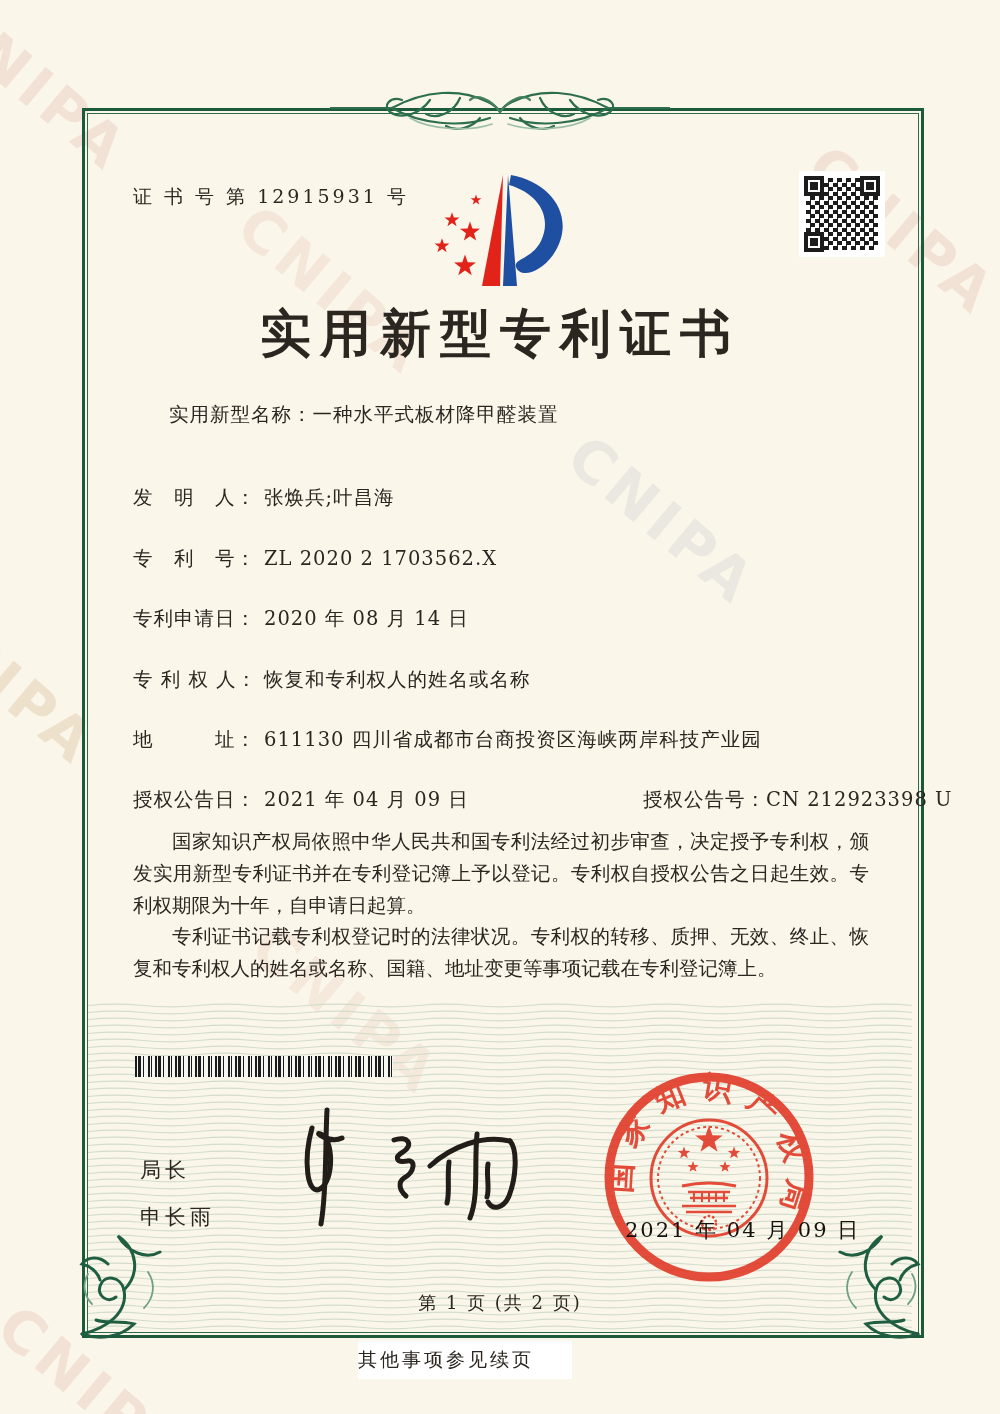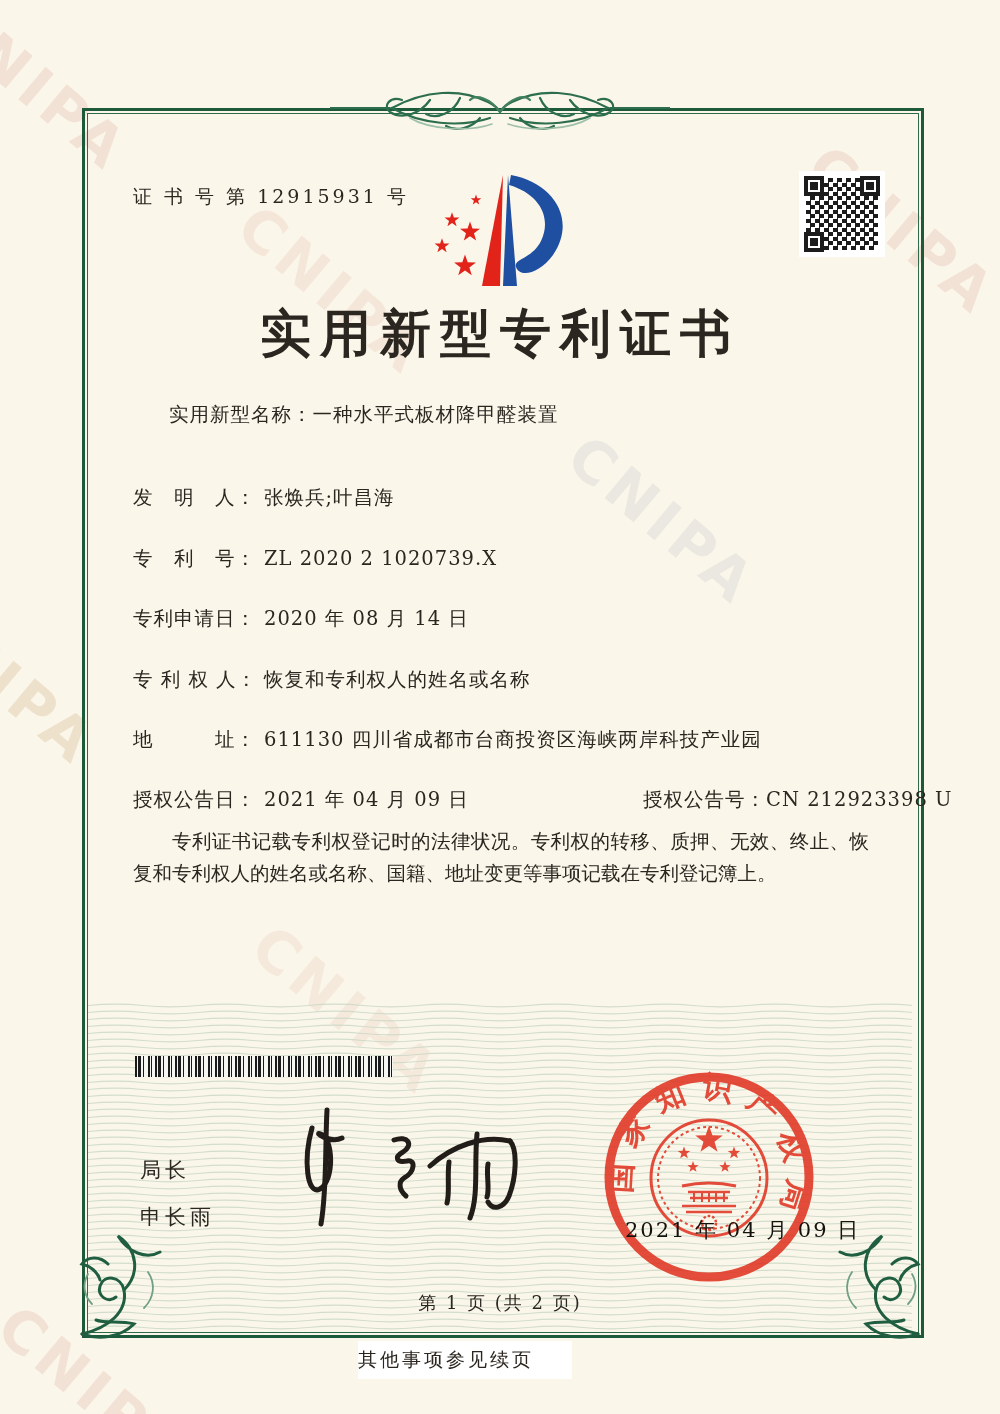--- a/index.html
+++ b/index.html
@@ -167,39 +167,40 @@
 
 <div class="title">实用新型专利证书</div>
 
 <div class="row" style="top:401px;margin-left:36px;">
   <span class="lab">实用新型名称：</span><span>一种水平式板材降甲醛装置</span>
 </div>
 <div class="row" style="top:484px;">
   <span class="lab">发　明　人：</span><span>张焕兵;叶昌海</span>
 </div>
 <div class="row" style="top:545px;">
-  <span class="lab">专　利　号：</span><span>ZL 2020 2 1020739.X</span>
+  <span class="lab">专　利　号：</span><span>ZL 2020 2 1703562.X</span>
 </div>
 <div class="row" style="top:605px;">
   <span class="lab">专利申请日：</span><span>2020 年 08 月 14 日</span>
 </div>
 <div class="row" style="top:666px;">
   <span class="lab">专 利 权 人：</span><span>恢复和专利权人的姓名或名称</span>
 </div>
 <div class="row" style="top:726px;">
   <span class="lab">地　　　址：</span><span>611130 四川省成都市台商投资区海峡两岸科技产业园</span>
 </div>
 <div class="row" style="top:786px;width:736px;">
   <span class="lab">授权公告日：</span><span>2021 年 04 月 09 日</span>
   <span class="grant-no">
     <span>授权公告号：</span><span>CN 212923398 U</span>
   </span>
 </div>
 
 <div class="body-text">
+  <p>国家知识产权局依照中华人民共和国专利法经过初步审查，决定授予专利权，颁发实用新型专利证书并在专利登记簿上予以登记。专利权自授权公告之日起生效。专利权期限为十年，自申请日起算。</p>
   <p>专利证书记载专利权登记时的法律状况。专利权的转移、质押、无效、终止、恢复和专利权人的姓名或名称、国籍、地址变更等事项记载在专利登记簿上。</p>
 </div>
 
 <div class="barcode"></div>
 
 <div class="bureau" style="top:1143px;">局长</div>
 <div class="bureau" style="top:1190px;">申长雨</div>
 
 <svg class="signature" width="245" height="130" viewBox="0 0 245 130">
   <g fill="none" stroke="#221d18" stroke-width="5" stroke-linecap="round" stroke-linejoin="round">

